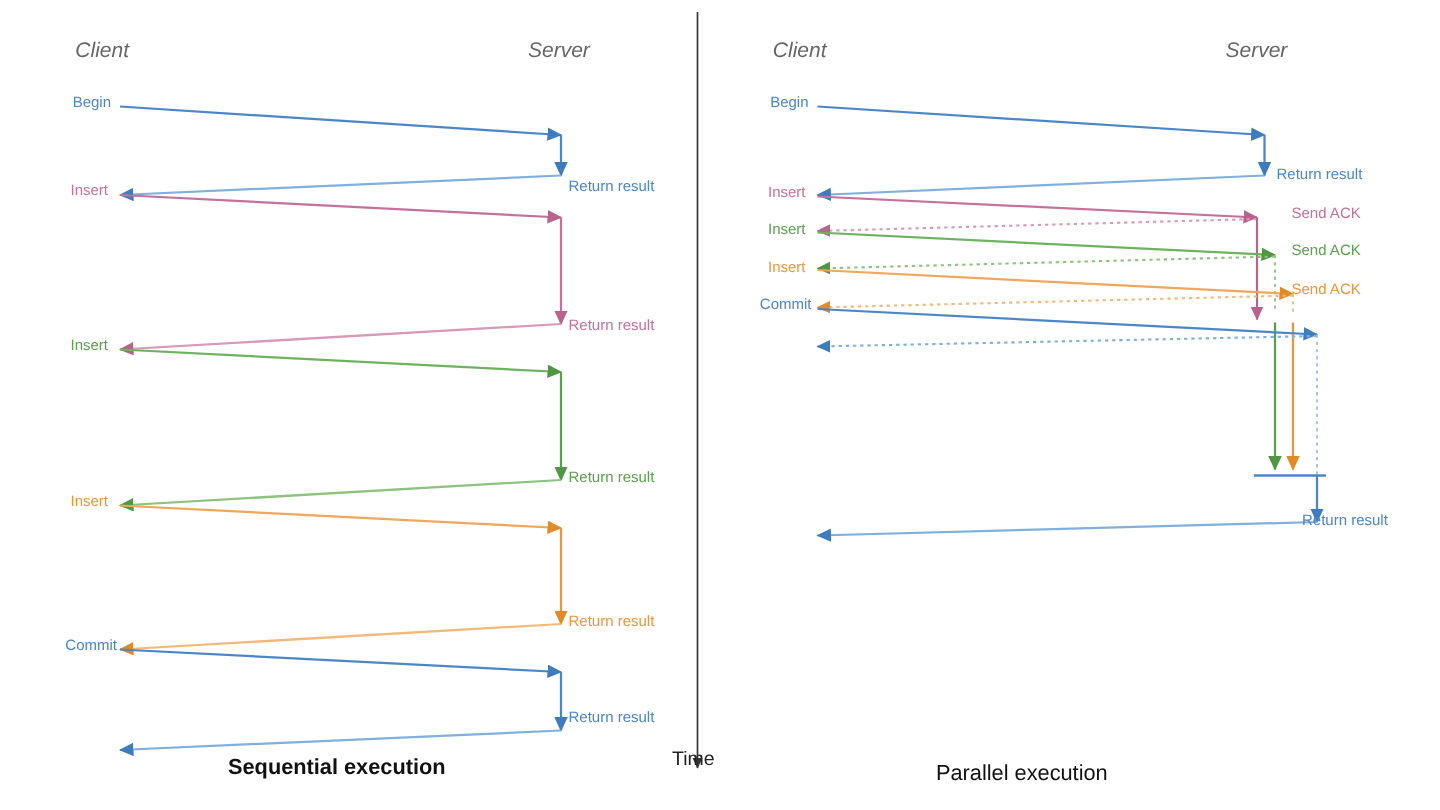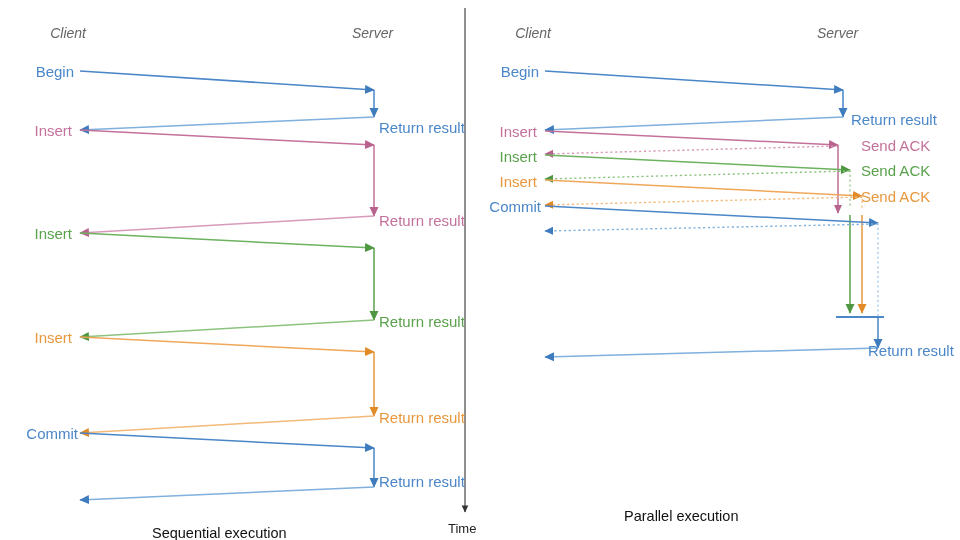--- a/index.html
+++ b/index.html
@@ -1,21 +1,21 @@
 <!DOCTYPE html>
 <html><head>
 <meta charset="utf-8">
 <title>Sequence diagram</title>
 <style>
   html,body{margin:0;padding:0;background:#ffffff;}
   body{width:960px;height:540px;overflow:hidden;
        font-family:"Liberation Sans","DejaVu Sans",sans-serif;}
   #stage{position:relative;width:960px;height:504px;background:#fff;}
   svg.layer{position:absolute;left:0;top:0;width:960px;height:540px;}
-  .lbl{position:absolute;white-space:nowrap;font-size:15px;line-height:1;}
+  .lbl{position:absolute;white-space:nowrap;font-size:10px;line-height:1;}
   .lbl.r{transform:translateX(-100%);}
   .head{font-style:italic;font-size:14px;color:#666666;}
   .caption{font-size:14.5px;color:#111111;}
   .timelbl{font-size:13px;color:#222222;}
 </style>
 </head>
 <body>
 
 <div id="stage">
 
@@ -104,34 +104,34 @@
   <div class="lbl r" style="left:72px;top:226px;color:#5aa14c;">Insert</div>
   <div class="lbl r" style="left:72px;top:330px;color:#e8973c;">Insert</div>
   <div class="lbl r" style="left:78px;top:426px;color:#4a86c8;">Commit</div>
 
   <div class="lbl" style="left:379px;top:120px;color:#4a86c8;">Return result</div>
   <div class="lbl" style="left:379px;top:213px;color:#c4719b;">Return result</div>
   <div class="lbl" style="left:379px;top:314px;color:#5aa14c;">Return result</div>
   <div class="lbl" style="left:379px;top:410px;color:#e8973c;">Return result</div>
   <div class="lbl" style="left:379px;top:474px;color:#4a86c8;">Return result</div>
 
-  <div class="lbl caption" style="left:152px;top:526px;">Sequential execution</div>
+  <div class="lbl caption" style="left:152px;top:505px;font-weight:bold;">Sequential execution</div>
 
   <div class="lbl head r" style="left:551px;top:26px;">Client</div>
   <div class="lbl head" style="left:817px;top:26px;">Server</div>
 
   <div class="lbl r" style="left:539px;top:64px;color:#4a86c8;">Begin</div>
   <div class="lbl r" style="left:537px;top:124px;color:#c4719b;">Insert</div>
   <div class="lbl r" style="left:537px;top:149px;color:#5aa14c;">Insert</div>
   <div class="lbl r" style="left:537px;top:174px;color:#e8973c;">Insert</div>
   <div class="lbl r" style="left:541px;top:199px;color:#4a86c8;">Commit</div>
 
   <div class="lbl" style="left:851px;top:112px;color:#4a86c8;">Return result</div>
   <div class="lbl" style="left:861px;top:138px;color:#c4719b;">Send ACK</div>
   <div class="lbl" style="left:861px;top:163px;color:#5aa14c;">Send ACK</div>
   <div class="lbl" style="left:861px;top:189px;color:#e8973c;">Send ACK</div>
   <div class="lbl" style="left:868px;top:343px;color:#4a86c8;">Return result</div>
 
   <div class="lbl caption" style="left:624px;top:509px;">Parallel execution</div>
 
-  <div class="lbl timelbl" style="left:448px;top:522px;">Time</div>
+  <div class="lbl timelbl" style="left:448px;top:499px;">Time</div>
 
 </div>
 
 </body></html>

